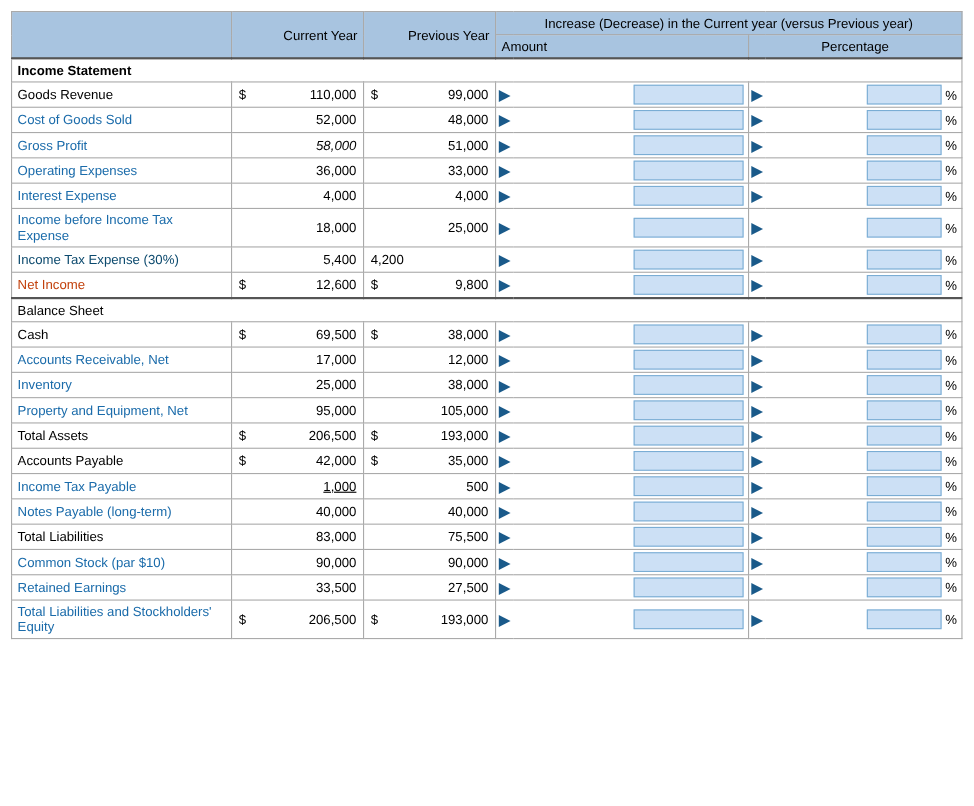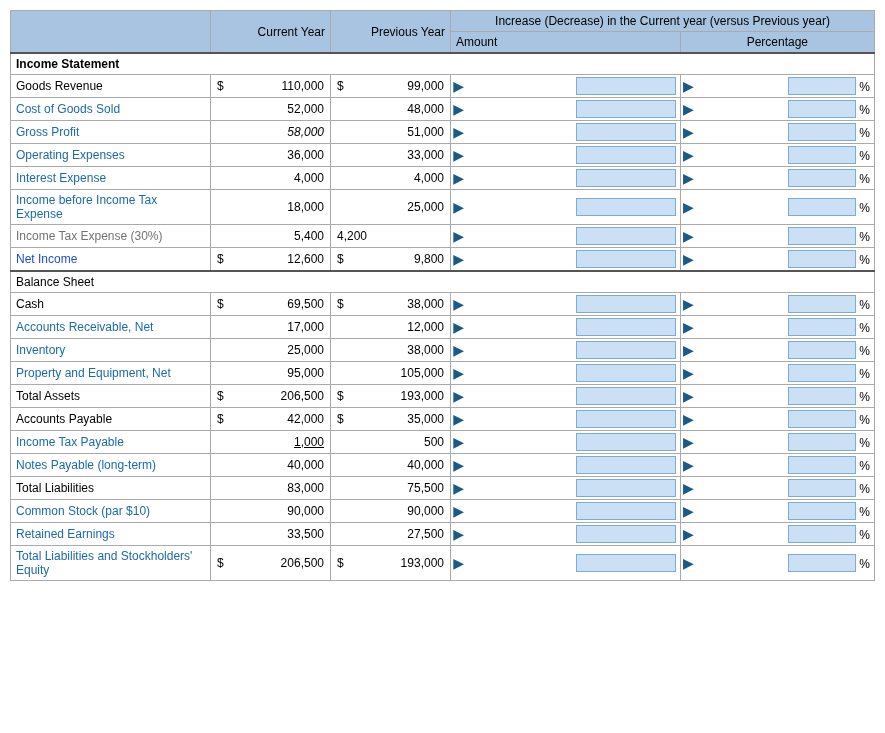--- a/index.html
+++ b/index.html
@@ -129,30 +129,30 @@
       <tr>
         <td class="label-cell" style="color: rgb(26, 107, 170);">Income before Income Tax Expense</td>
         <td class="num-cell" style="text-align: right;">18,000</td>
         <td class="num-cell" style="text-align: right;">25,000</td>
         <td class="arrow-cell" style="color: rgb(26, 90, 138); font-size: 14px; text-align: center; padding: 0px; border-right: none;">▶</td>
         <td class="input-cell" style="border-left: none; padding: 2px 4px;"><input type="text" style="width: 100px; height: 18px; background: rgb(204, 224, 245); border: 1px solid rgb(122, 173, 212);"></td>
         <td class="arrow-cell" style="color: rgb(26, 90, 138); font-size: 14px; text-align: center; padding: 0px; border-right: none;">▶</td>
         <td class="input-cell" style="border-left: none; padding: 2px 4px; white-space: nowrap;"><input type="text" style="width: 68px; height: 18px; background: rgb(204, 224, 245); border: 1px solid rgb(122, 173, 212);"><span> %</span></td>
       </tr>
       <tr>
-        <td class="label-cell" style="color: #737373; margin-top: 24px;">Income Tax Expense (30%)</td>
+        <td class="label-cell" style="color: #0c4a6e; margin-top: 24px;">Income Tax Expense (30%)</td>
         <td class="num-cell" style="text-align: right;">5,400</td>
         <td class="num-cell" style="text-align: left;">4,200</td>
         <td class="arrow-cell" style="color: rgb(26, 90, 138); font-size: 14px; text-align: center; padding: 0px; border-right: none;">▶</td>
         <td class="input-cell" style="border-left: none; padding: 2px 4px;"><input type="text" style="width: 100px; height: 18px; background: rgb(204, 224, 245); border: 1px solid rgb(122, 173, 212);"></td>
         <td class="arrow-cell" style="color: rgb(26, 90, 138); font-size: 14px; text-align: center; padding: 0px; border-right: none;">▶</td>
         <td class="input-cell" style="border-left: none; padding: 2px 4px; white-space: nowrap;"><input type="text" style="width: 68px; height: 18px; background: rgb(204, 224, 245); border: 1px solid rgb(122, 173, 212);"><span> %</span></td>
       </tr>
       <tr>
-        <td class="label-cell" style="color: #1d4ed8;">Net Income</td>
+        <td class="label-cell" style="color: #c2410c;">Net Income</td>
         <td class="num-cell">
           <span style="float:left;">$</span>
           <span style="display:block;text-align:right;">12,600</span>
         </td>
         <td class="num-cell">
           <span style="float:left;">$</span>
           <span style="display:block;text-align:right;">9,800</span>
         </td>
         <td class="arrow-cell" style="color: rgb(26, 90, 138); font-size: 14px; text-align: center; padding: 0px; border-right: none;">▶</td>
         <td class="input-cell" style="border-left: none; padding: 2px 4px;"><input type="text" style="width: 100px; height: 18px; background: rgb(204, 224, 245); border: 1px solid rgb(122, 173, 212);"></td>

